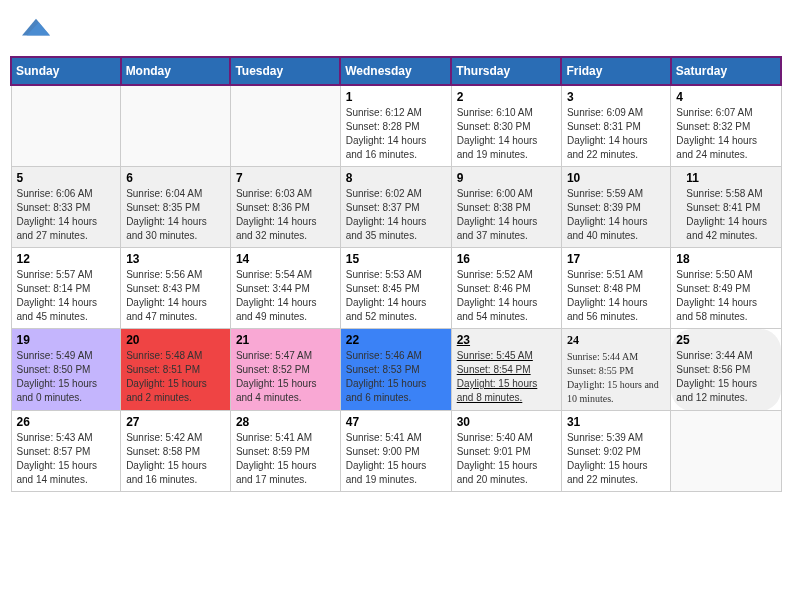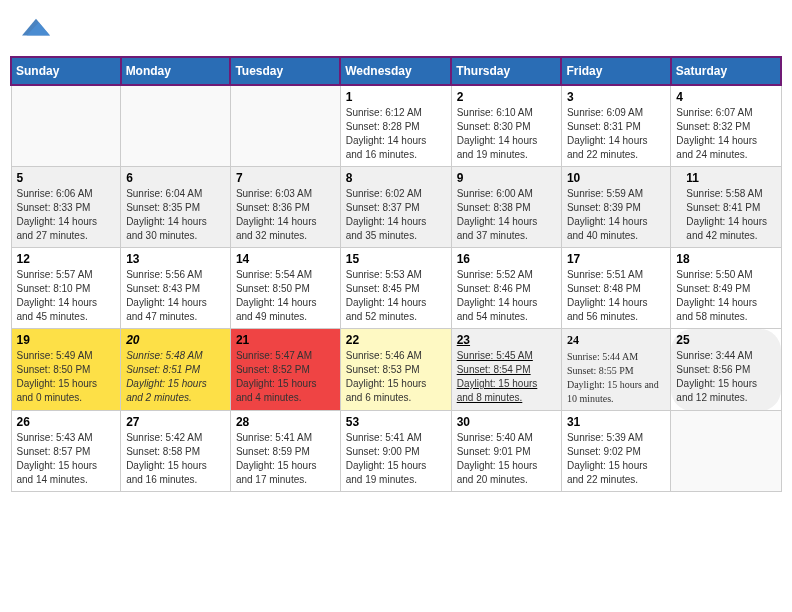--- a/index.html
+++ b/index.html
@@ -185,33 +185,33 @@
           <span class="day-num">11</span>
           <div class="day-info">Sunrise: 5:58 AM
 Sunset: 8:41 PM
 Daylight: 14 hours and 42 minutes.</div>
         </td>
       </tr>
       <tr>
         <td>
           <span class="day-num">12</span>
           <div class="day-info">Sunrise: 5:57 AM
-Sunset: 8:10 PM
+Sunset: 8:14 PM
 Daylight: 14 hours and 45 minutes.</div>
         </td>
         <td>
           <span class="day-num">13</span>
           <div class="day-info">Sunrise: 5:56 AM
 Sunset: 8:43 PM
 Daylight: 14 hours and 47 minutes.</div>
         </td>
         <td>
           <span class="day-num">14</span>
           <div class="day-info">Sunrise: 5:54 AM
-Sunset: 8:50 PM
+Sunset: 3:44 PM
 Daylight: 14 hours and 49 minutes.</div>
         </td>
         <td>
           <span class="day-num">15</span>
           <div class="day-info">Sunrise: 5:53 AM
 Sunset: 8:45 PM
 Daylight: 14 hours and 52 minutes.</div>
         </td>
         <td>
           <span class="day-num">16</span>
@@ -226,39 +226,39 @@
 Daylight: 14 hours and 56 minutes.</div>
         </td>
         <td>
           <span class="day-num">18</span>
           <div class="day-info">Sunrise: 5:50 AM
 Sunset: 8:49 PM
 Daylight: 14 hours and 58 minutes.</div>
         </td>
       </tr>
       <tr>
-        <td style="background: #fde047;">
+        <td style="background: #c4b5fd;">
           <span class="day-num">19</span>
           <div class="day-info">Sunrise: 5:49 AM
 Sunset: 8:50 PM
 Daylight: 15 hours and 0 minutes.</div>
         </td>
-        <td style="background: #fde047; font-style: italic;">
+        <td style="background: #ef4444;">
           <span class="day-num">20</span>
           <div class="day-info">Sunrise: 5:48 AM
 Sunset: 8:51 PM
 Daylight: 15 hours and 2 minutes.</div>
         </td>
-        <td style="background: #ef4444; margin-left: 36px;">
+        <td style="background: #f9a8d4; margin-left: 36px;">
           <span class="day-num">21</span>
           <div class="day-info">Sunrise: 5:47 AM
 Sunset: 8:52 PM
 Daylight: 15 hours and 4 minutes.</div>
         </td>
-        <td style="background: #fef9c3; margin-top: 20px;">
+        <td style="background: #3b82f6; margin-top: 20px;">
           <span class="day-num">22</span>
           <div class="day-info">Sunrise: 5:46 AM
 Sunset: 8:53 PM
 Daylight: 15 hours and 6 minutes.</div>
         </td>
         <td style="background: rgb(240, 240, 240); text-decoration: underline;">
           <span class="day-num">23</span>
           <div class="day-info">Sunrise: 5:45 AM
 Sunset: 8:54 PM
 Daylight: 15 hours and 8 minutes.</div>
@@ -289,21 +289,21 @@
 Sunset: 8:58 PM
 Daylight: 15 hours and 16 minutes.</div>
         </td>
         <td>
           <span class="day-num">28</span>
           <div class="day-info">Sunrise: 5:41 AM
 Sunset: 8:59 PM
 Daylight: 15 hours and 17 minutes.</div>
         </td>
         <td>
-          <span class="day-num">53</span>
+          <span class="day-num">47</span>
           <div class="day-info">Sunrise: 5:41 AM
 Sunset: 9:00 PM
 Daylight: 15 hours and 19 minutes.</div>
         </td>
         <td>
           <span class="day-num">30</span>
           <div class="day-info">Sunrise: 5:40 AM
 Sunset: 9:01 PM
 Daylight: 15 hours and 20 minutes.</div>
         </td>

